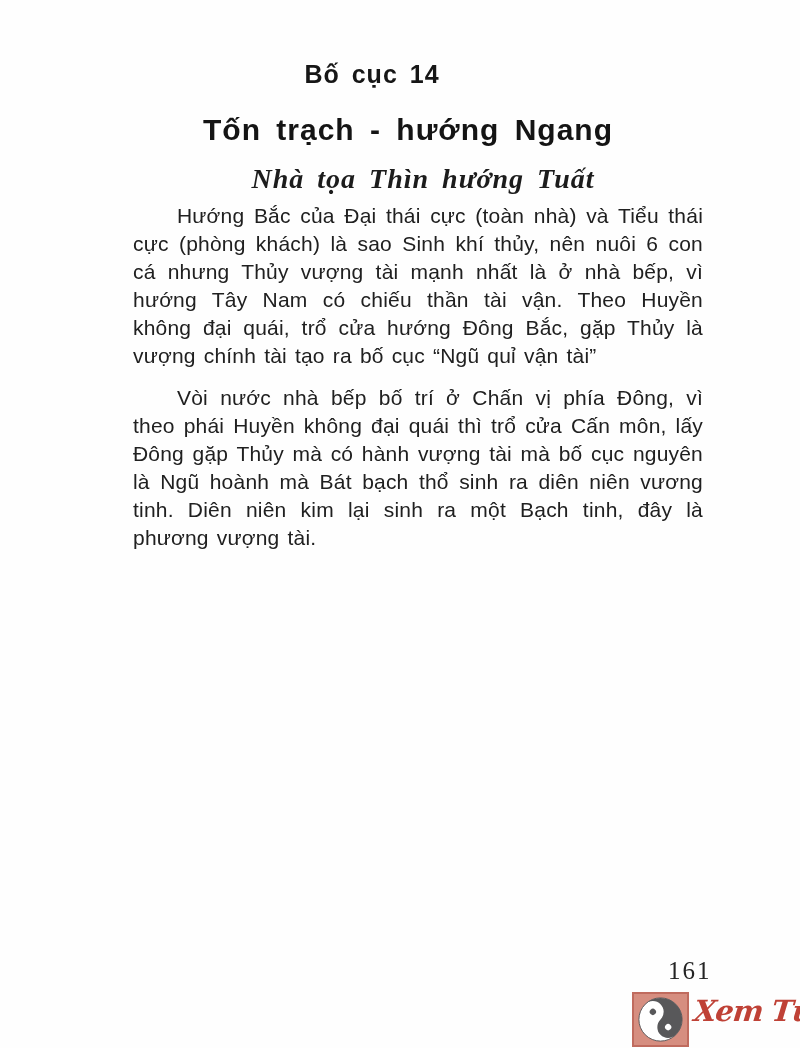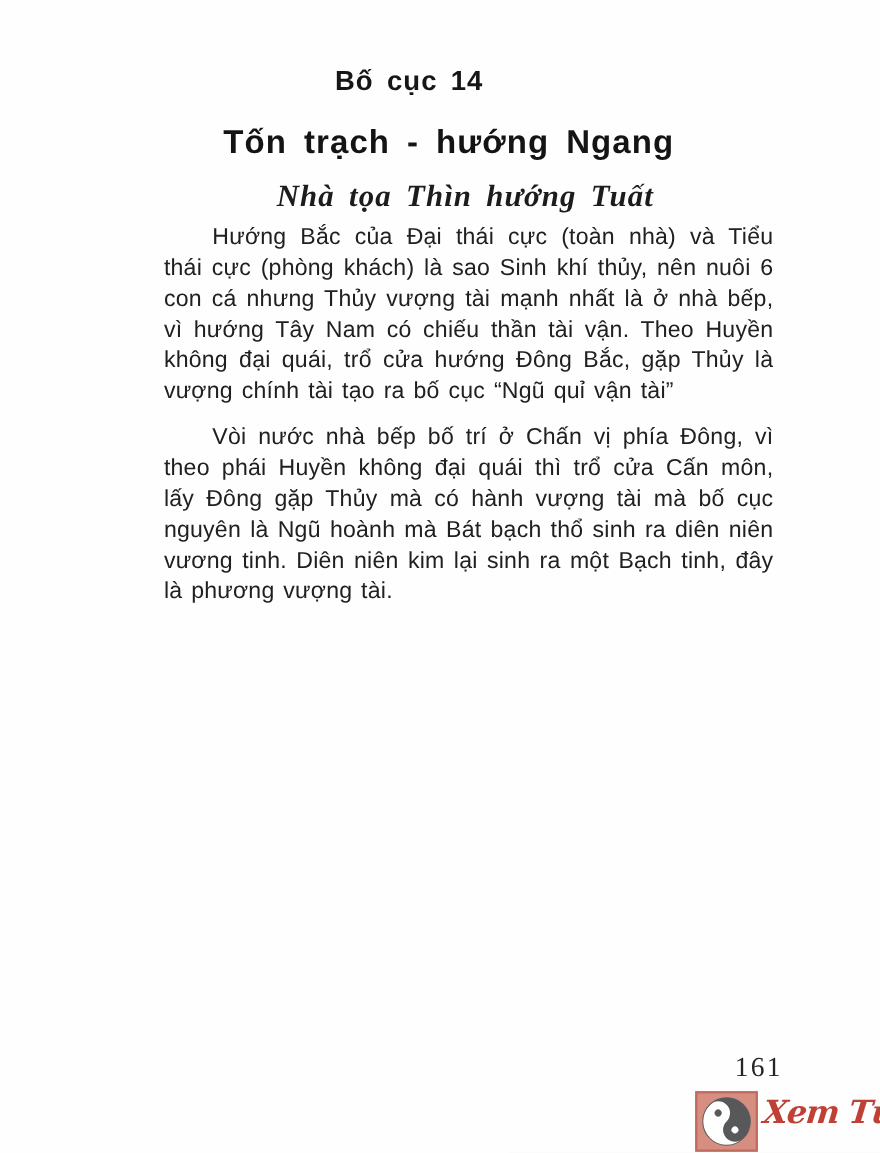--- a/index.html
+++ b/index.html
@@ -61,21 +61,21 @@
     left:133px;
     width:570px;
     font-size:21px;
     line-height:28px;
     text-align:justify;
     letter-spacing:0.2px;
     word-spacing:2px;
     color:#202020;
   }
   .content p{
-    margin:0 0 14px 16px;
+    margin:0 0 14px 0;
     text-indent:44px;
   }
   
   .page-number{
     position:absolute;
     top:957px;
     left:668px;
     font-family:"Liberation Serif", serif;
     font-size:25px;
     letter-spacing:2px;

